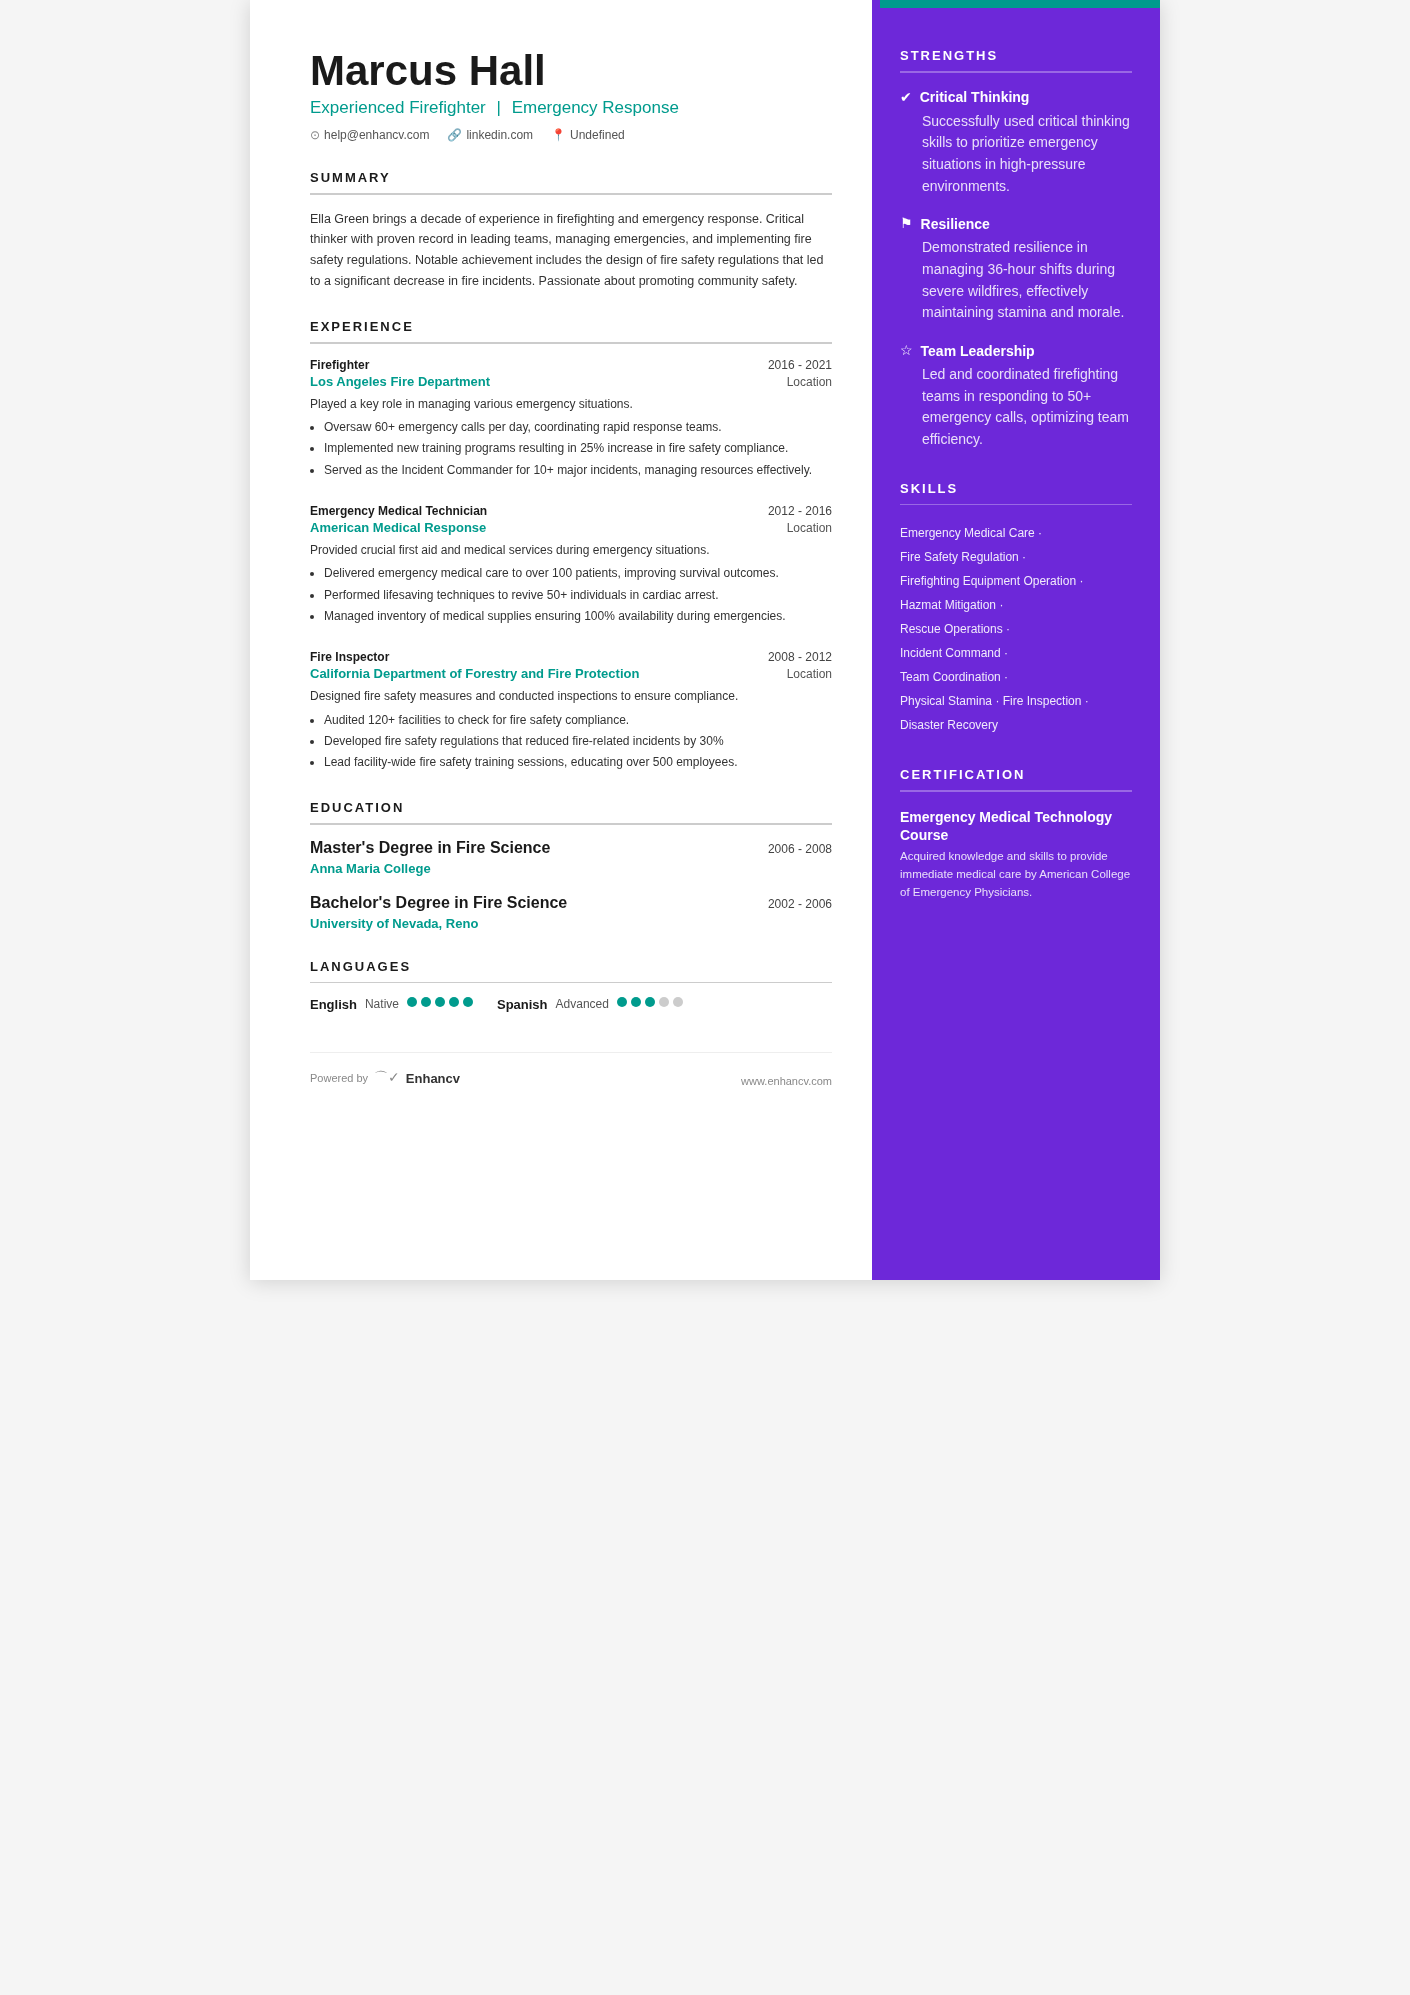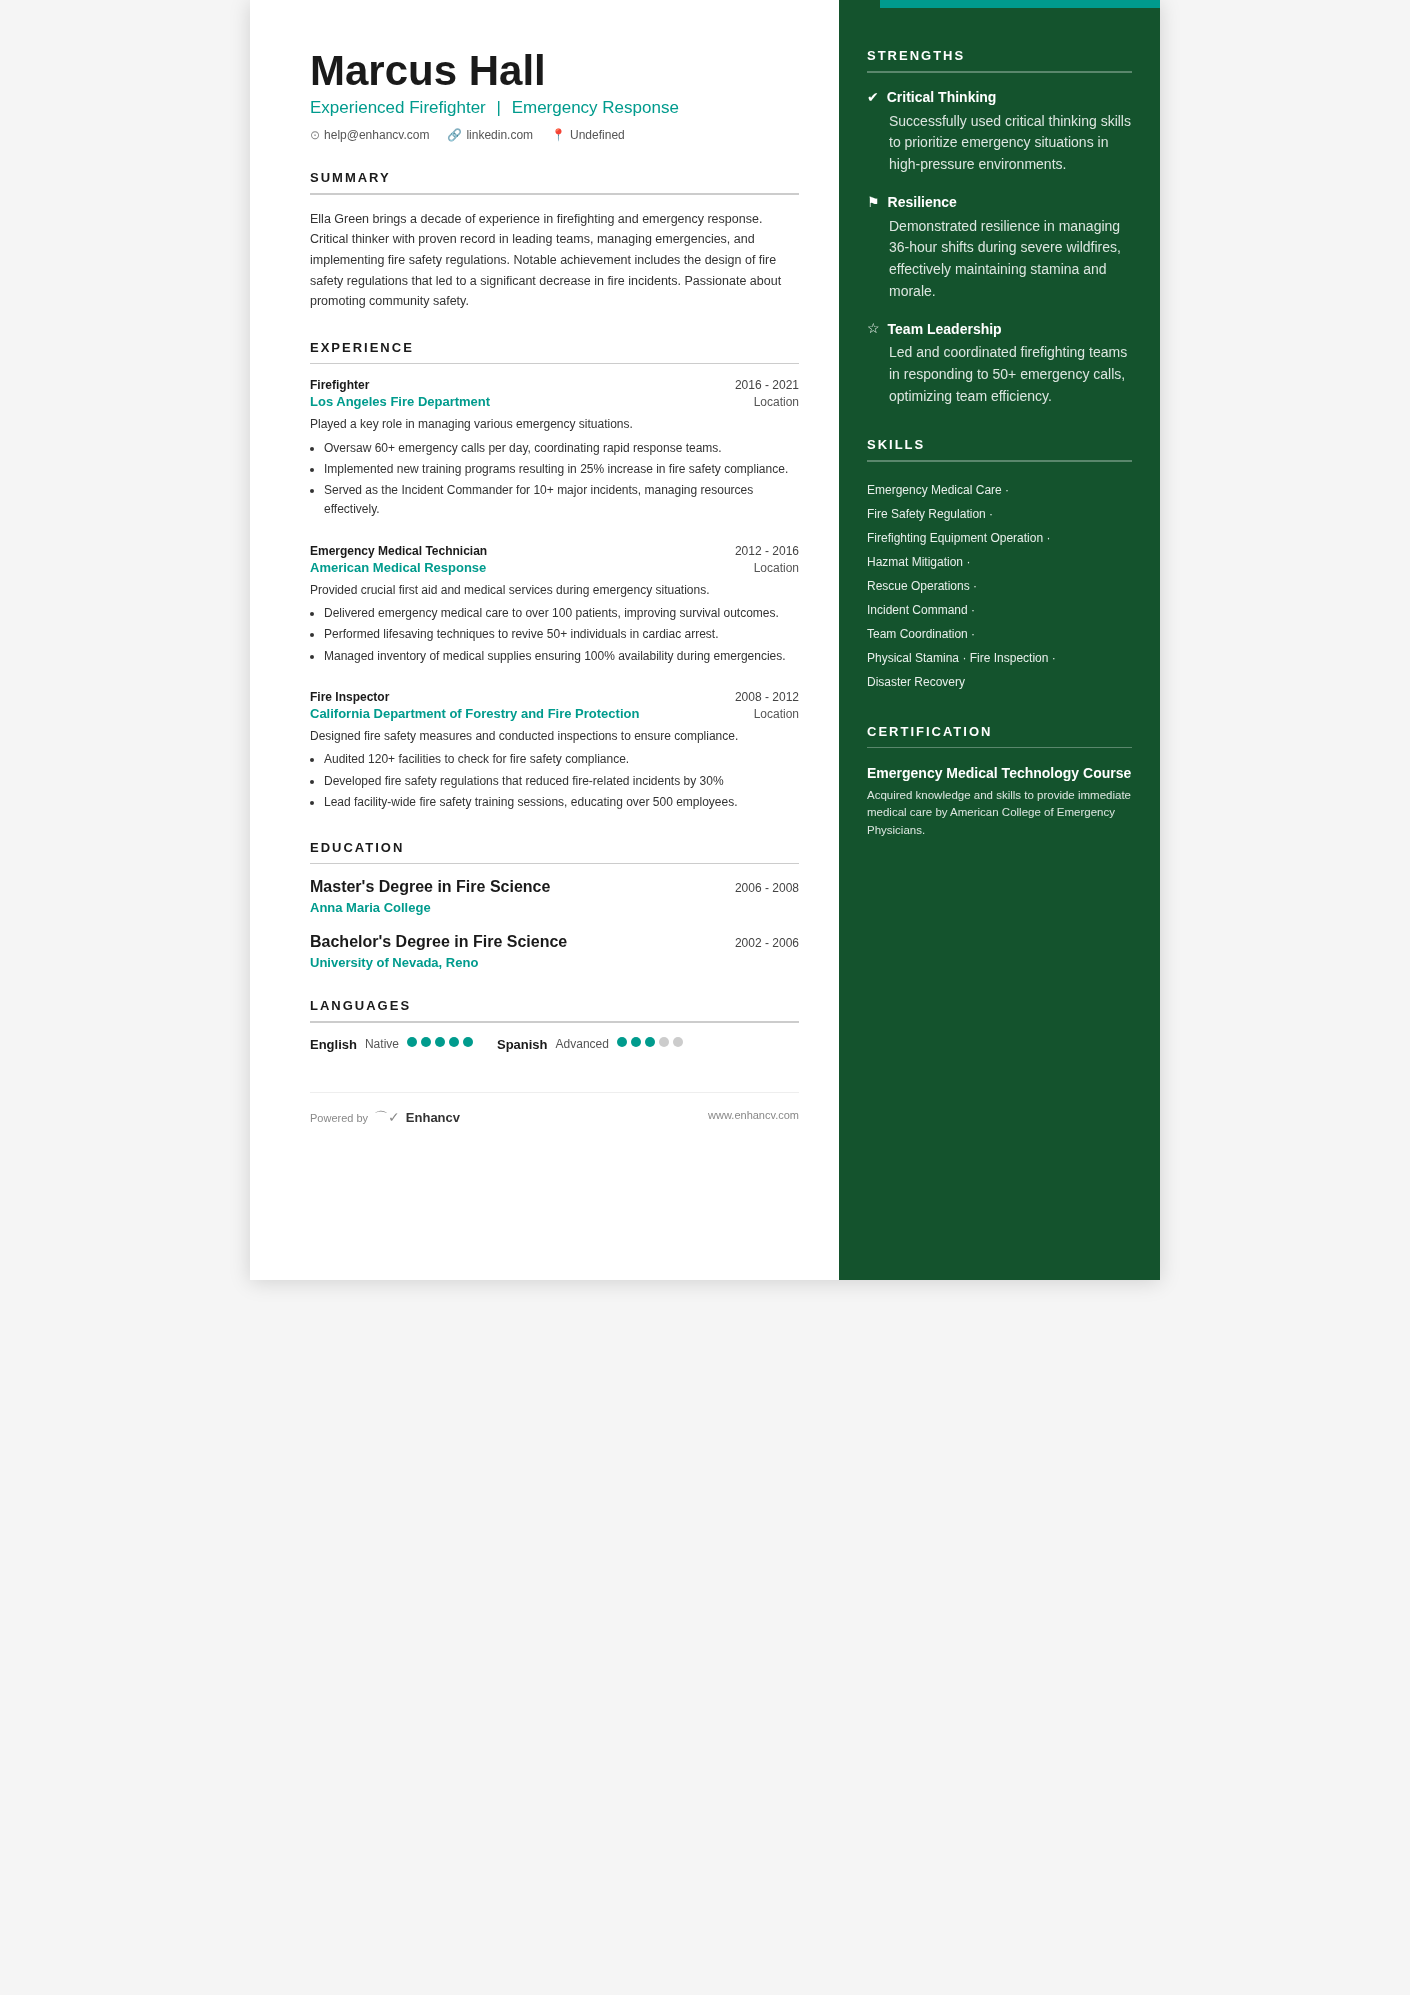--- a/index.html
+++ b/index.html
@@ -204,41 +204,41 @@
     }
     .lang-dot.filled { background: #009b8d; }
     .lang-dot.empty { background: #ccc; }
     
     .footer {
       margin-top: 40px;
       padding-top: 16px;
       border-top: 1px solid #eee;
       display: flex;
       justify-content: space-between;
-      align-items: flex-start;
+      align-items: flex-end;
       font-size: 11px;
       color: #888;
       font-family: Arial, sans-serif;
     }
     .footer-logo {
       display: flex;
       align-items: center;
       gap: 6px;
       font-size: 11px;
       color: #888;
     }
     .enhancv-logo {
       font-size: 13px;
       font-weight: 700;
       color: #333;
     }
     
     .right-col {
-      width: 321px;
-      background: #14532d;
+      width: 288px;
+      background: #6d28d9;
       padding: 48px 28px 40px 28px;
       color: #fff;
       min-height: 100%;
     }
     .right-section {
       margin-bottom: 30px;
     }
     .right-section-title {
       font-size: 13px;
       font-weight: 700;

